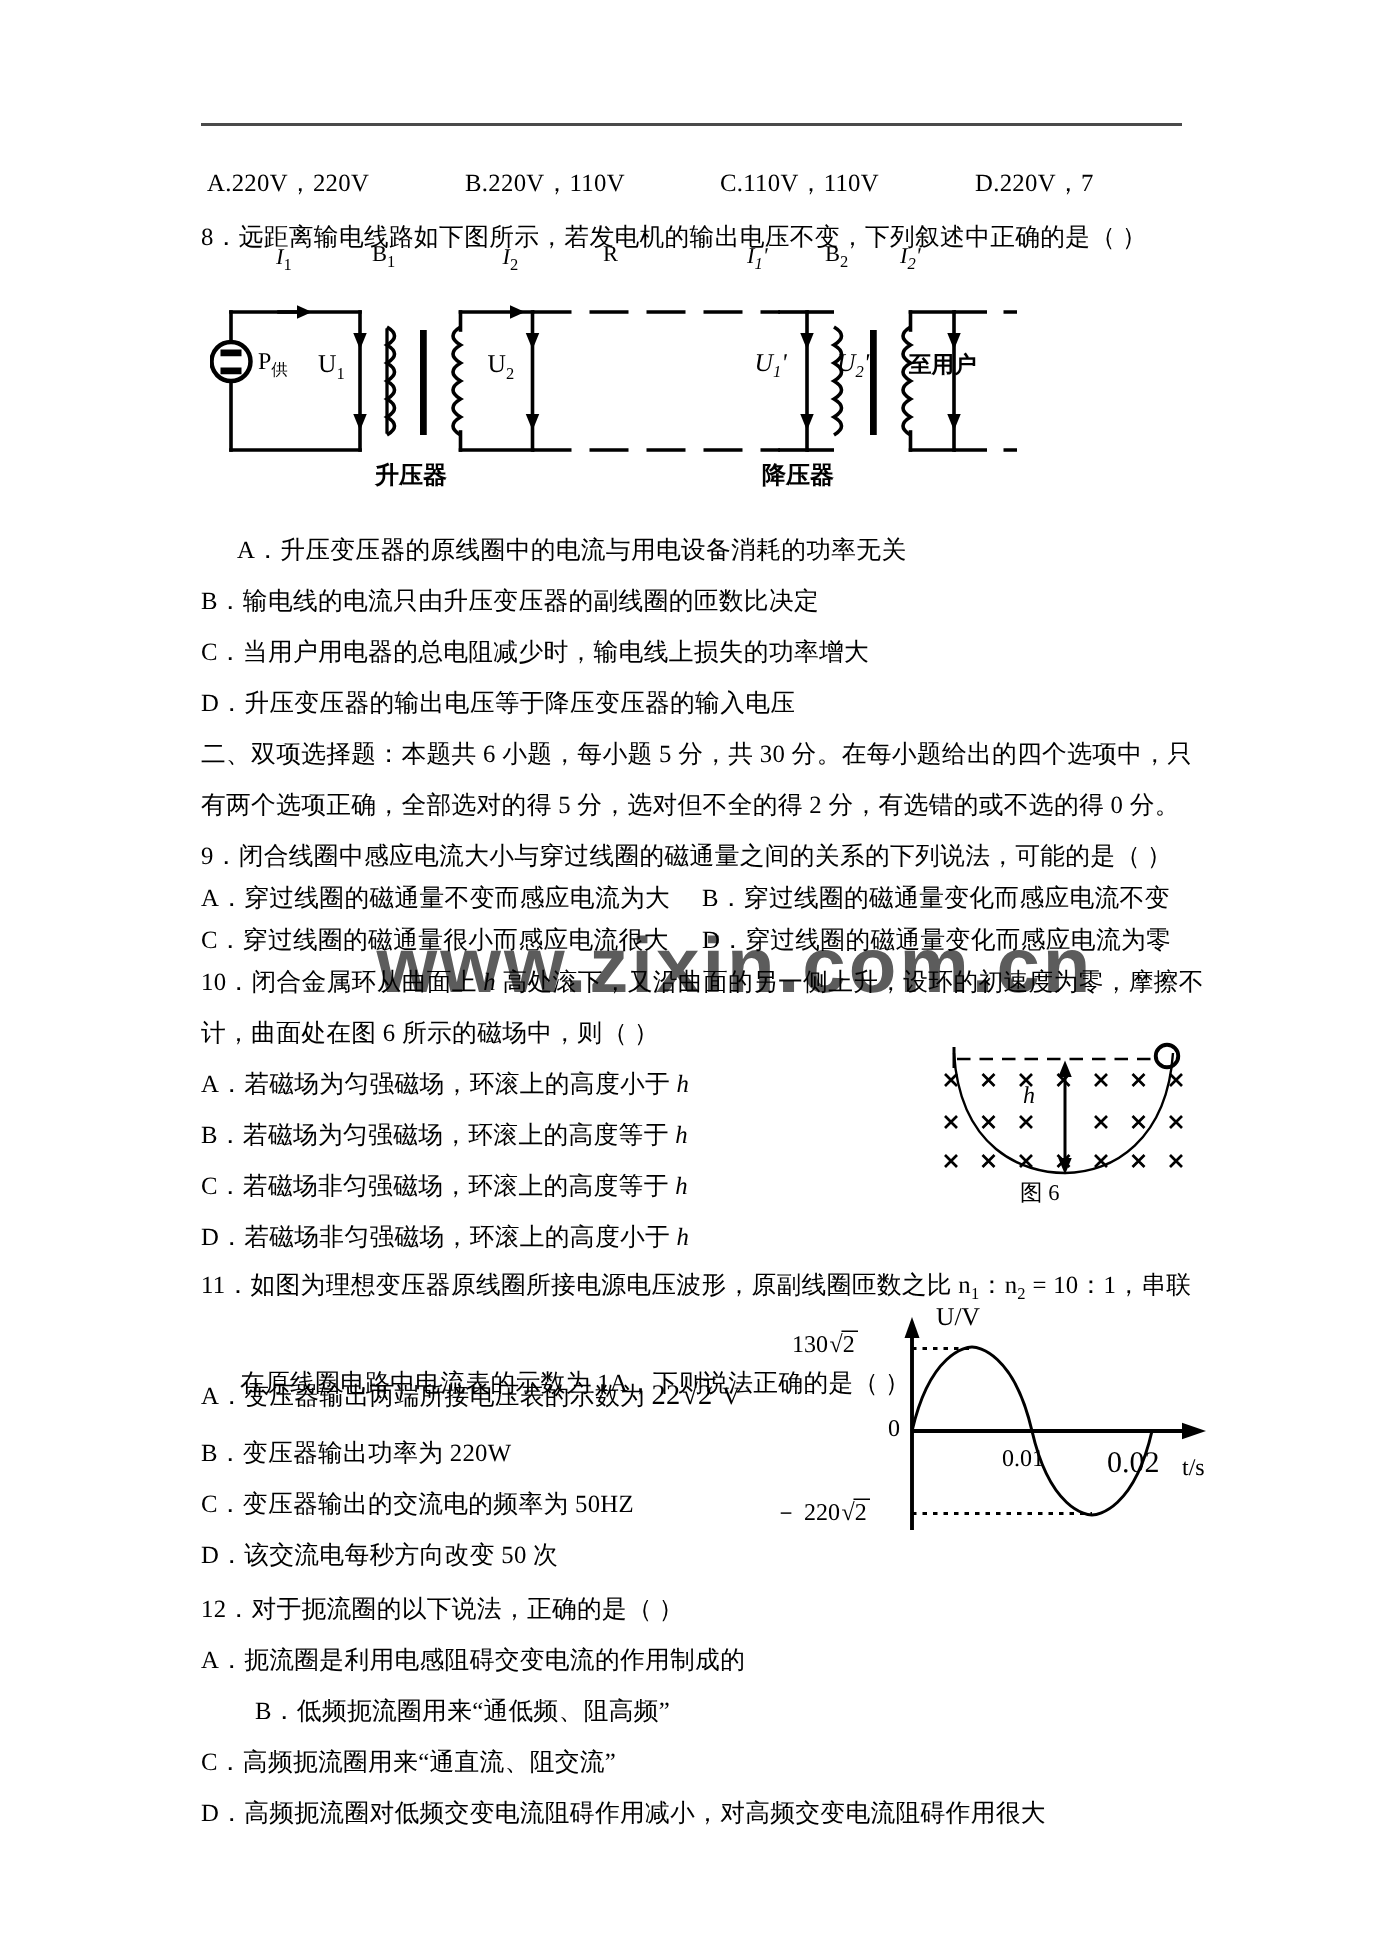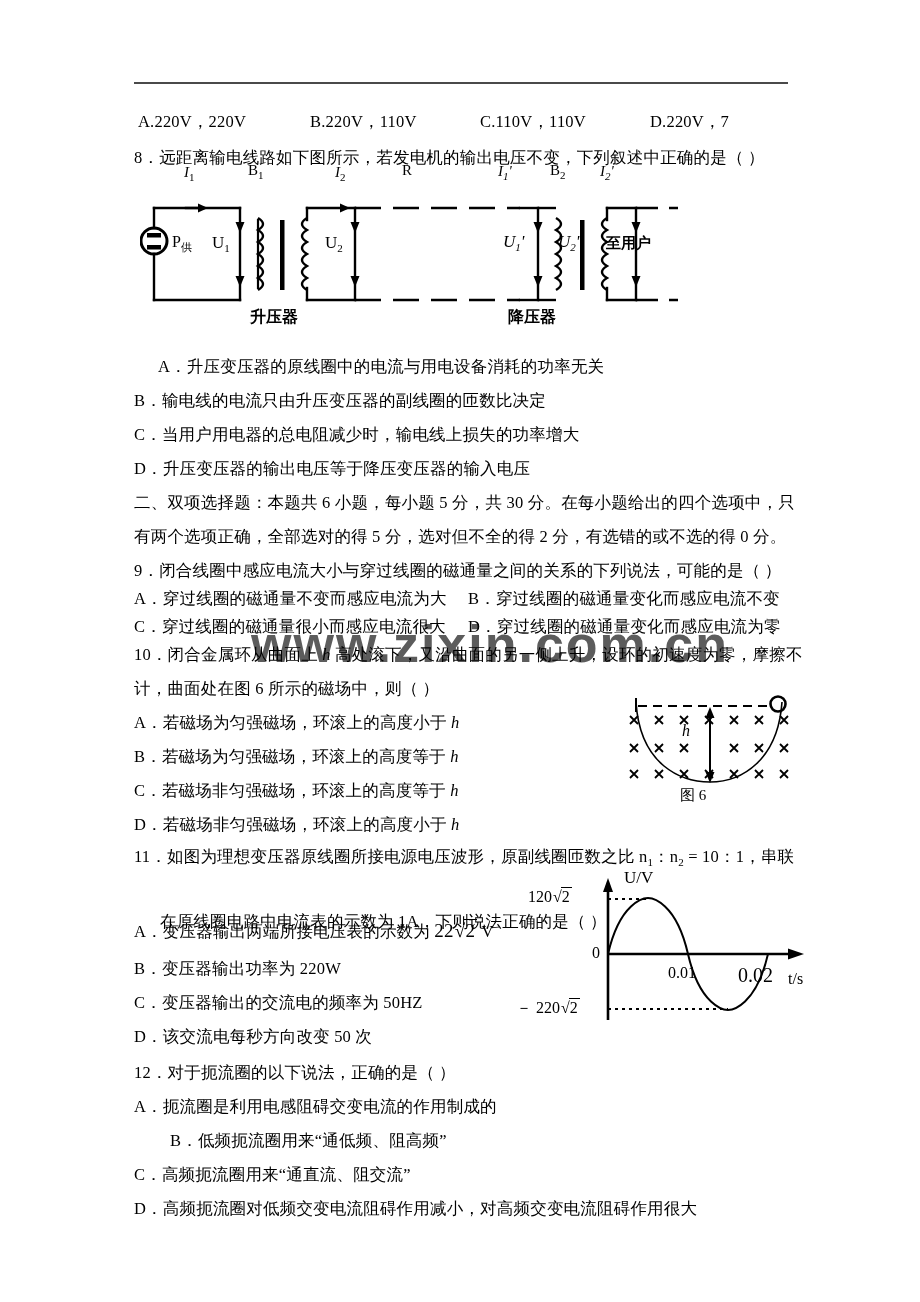--- a/index.html
+++ b/index.html
@@ -336,21 +336,21 @@
 
         <path d="M88 27 L128 27" stroke="#000" stroke-width="2" stroke-dasharray="3 4"></path>
         <path d="M88 137 L208 137" stroke="#000" stroke-width="2" stroke-dasharray="3 4"></path>
       </svg>
 
       <div style="position:absolute; left:104px; top:-4px; font-size:17px;">U/V</div>
       <div style="position:absolute; left:268px; top:98px; font-size:16px;">t/s</div>
       <div style="position:absolute; left:72px; top:72px; font-size:16px;">0</div>
 
       <div style="position:absolute; left:8px; top:16px; font-size:16px; white-space:nowrap;">
-        <span>120</span><span class="rad">√<span class="radnum">2</span></span>
+        <span>130</span><span class="rad">√<span class="radnum">2</span></span>
       </div>
       <div style="position:absolute; left:-4px; top:126px; font-size:16px; white-space:nowrap;">
         <span>－ 220</span><span class="rad">√<span class="radnum">2</span></span>
       </div>
 
       <div style="position:absolute; left:148px; top:92px; font-size:16px;">0.01</div>
       <div style="position:absolute; left:218px; top:92px; font-size:20px;">0.02</div>
     </div>
 
     <div class="line" style="left:134px; top:1063px;">12．对于扼流圈的以下说法，正确的是（            ）</div>

